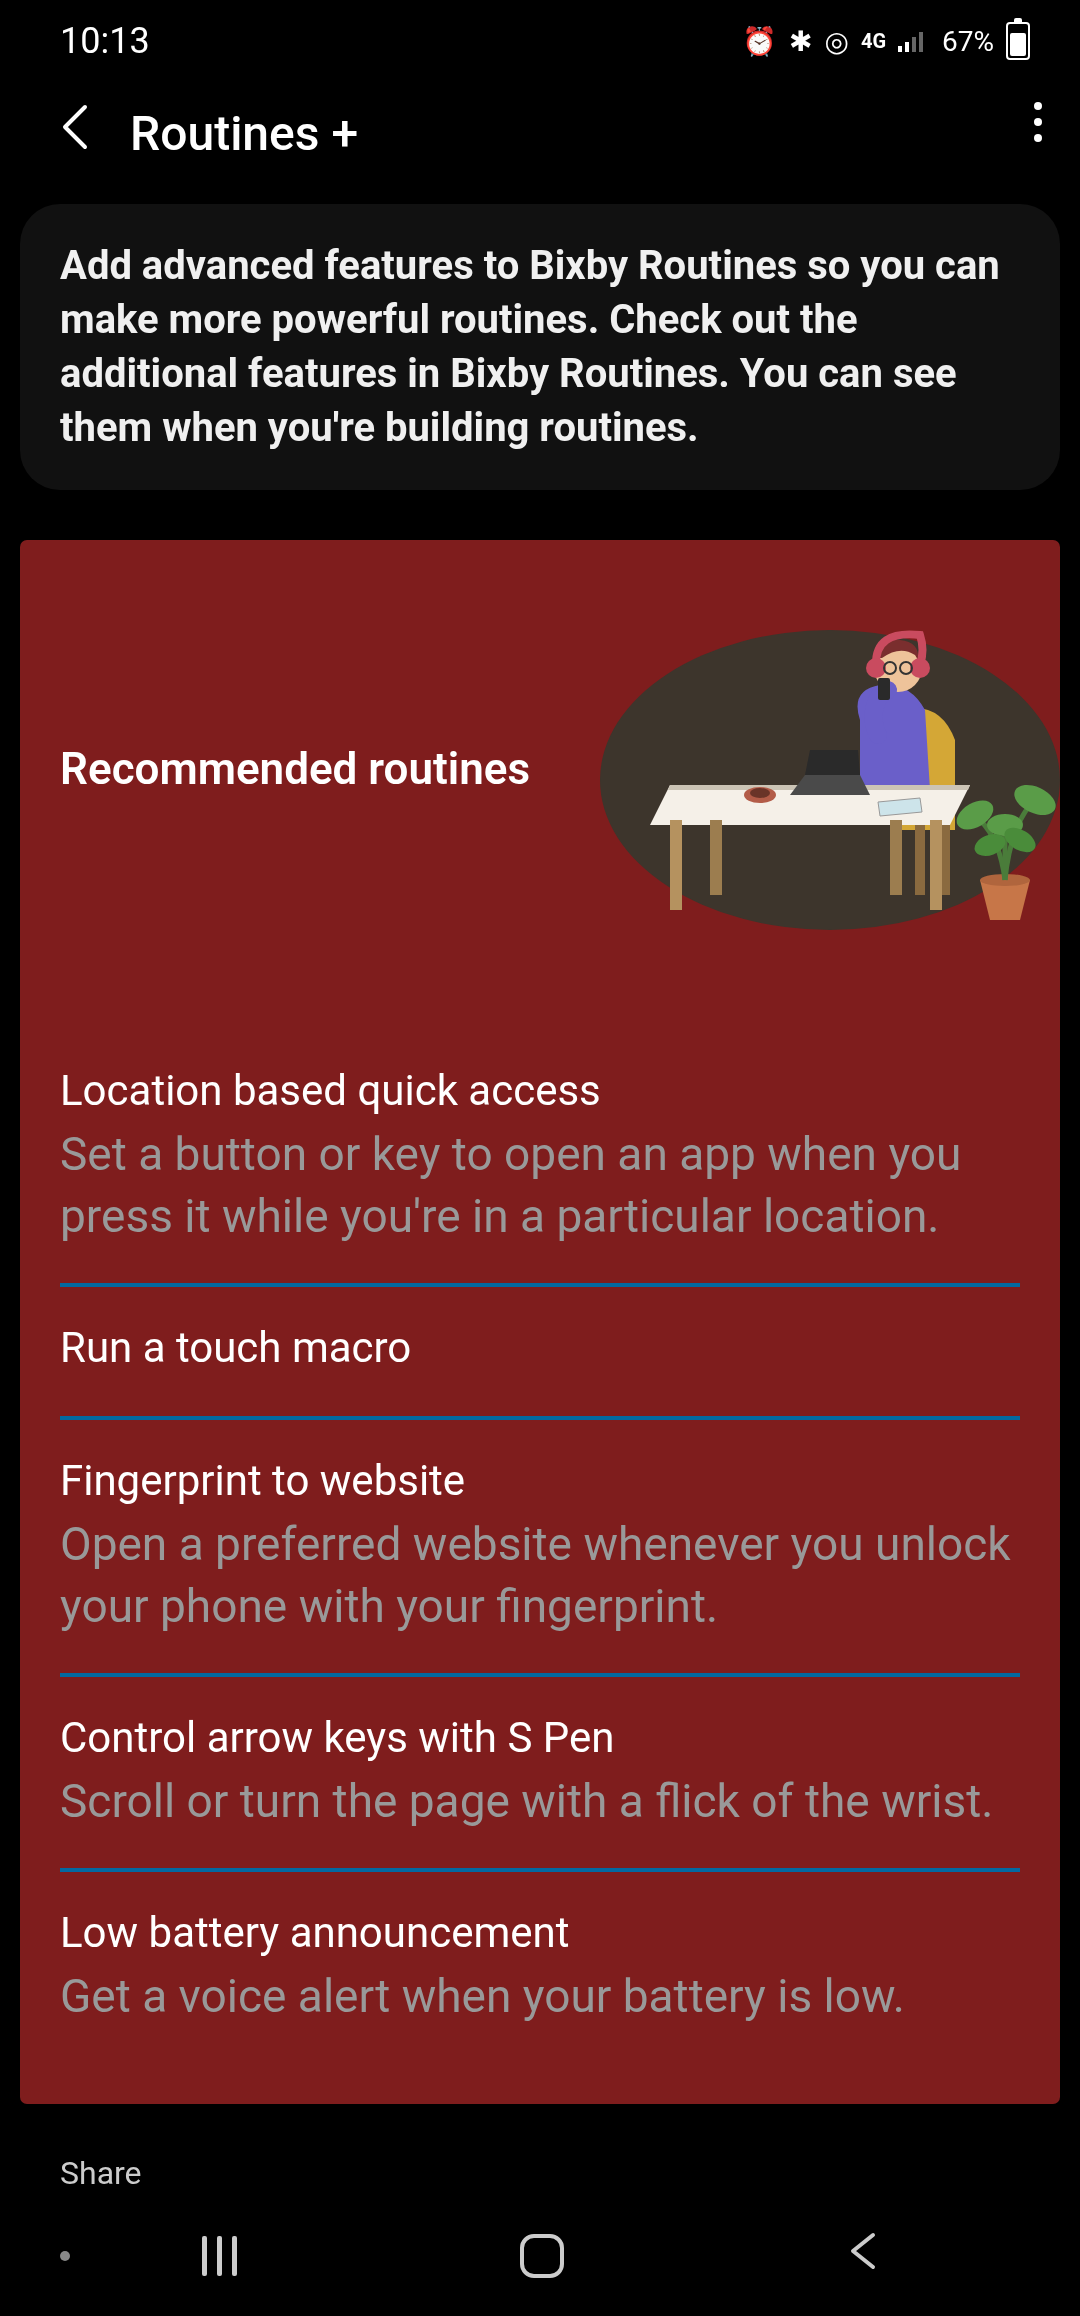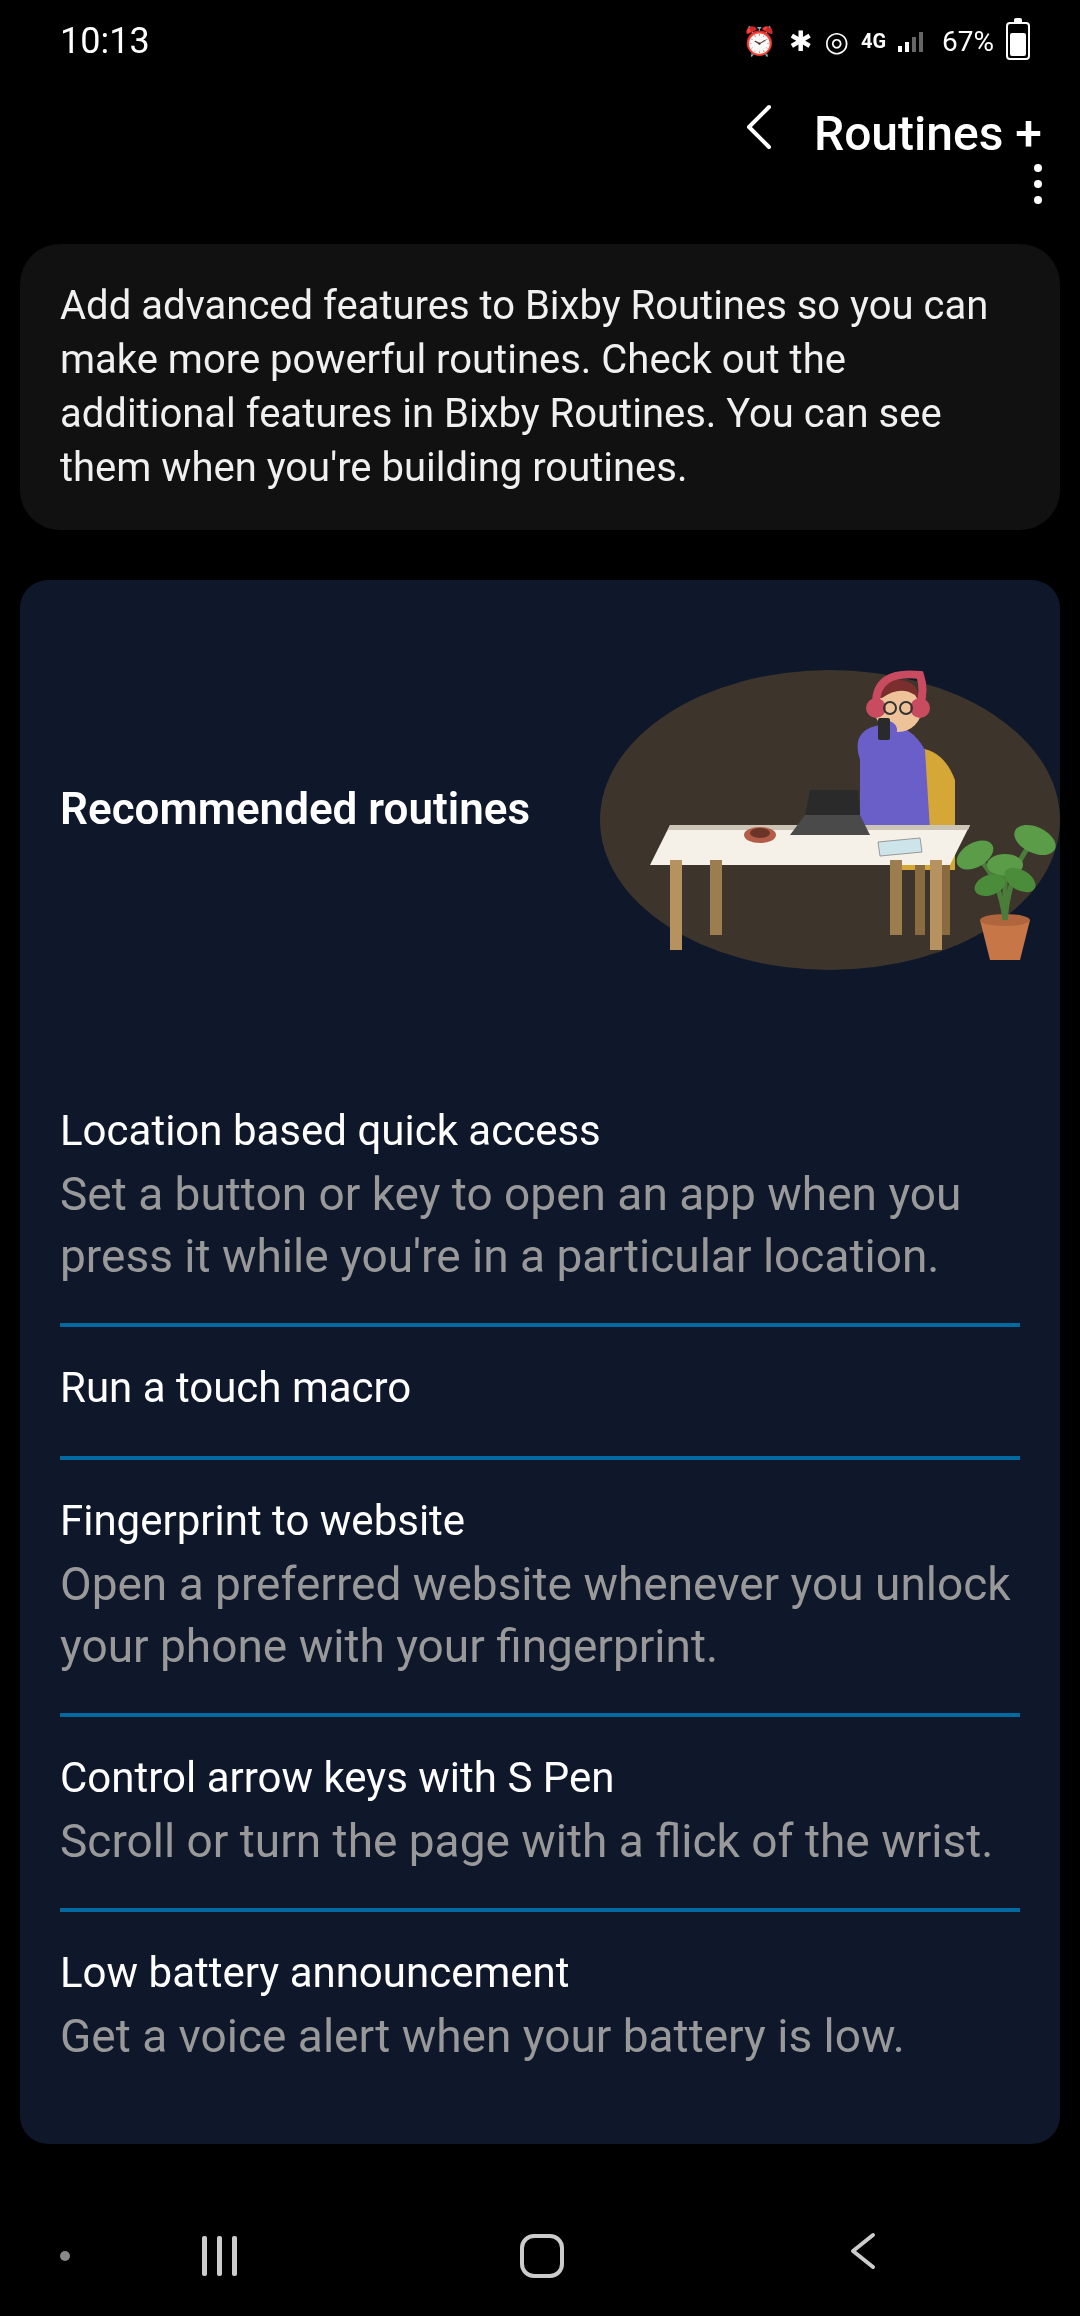--- a/index.html
+++ b/index.html
@@ -68,24 +68,23 @@
       left: 2px;
       right: 2px;
       height: 67%;
       background: #fff;
       border-radius: 2px;
     }
 
     
     .app-bar {
       display: flex;
-      align-items: flex-end;
+      align-items: flex-start;
       justify-content: space-between;
       padding: 30px 38px 40px 60px;
-      flex-direction: column;
     }
     .app-bar-left {
       display: flex;
       align-items: center;
       gap: 40px;
     }
     .back-arrow {
       font-size: 48px;
       font-weight: 300;
     }
@@ -104,31 +103,32 @@
       background: #fff;
       border-radius: 50%;
     }
 
     
     .desc-card {
       background: #111111;
       border-radius: 40px;
       margin: 0 20px 50px 20px;
       padding: 35px 40px;
+      font-weight: bold;
     }
     .desc-card p {
       font-size: 40px;
       line-height: 1.35;
       color: #f0f0f0;
     }
 
     
     .rec-card {
-      background: #0f172a;
-      border-radius: 28px;
+      background: #7f1d1d;
+      border-radius: 7px;
       margin: 0 20px 30px 20px;
       overflow: hidden;
     }
     .rec-hero {
       display: flex;
       align-items: center;
       justify-content: space-between;
       padding: 50px 0 50px 40px;
       position: relative;
       min-height: 400px;

